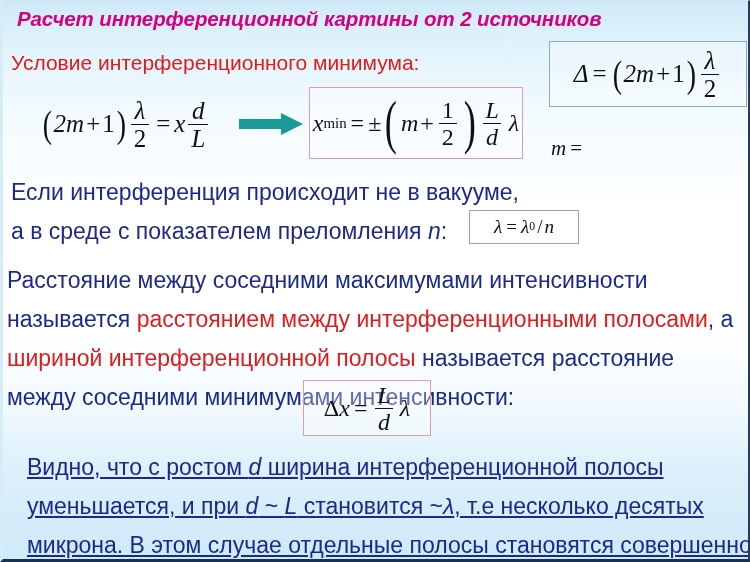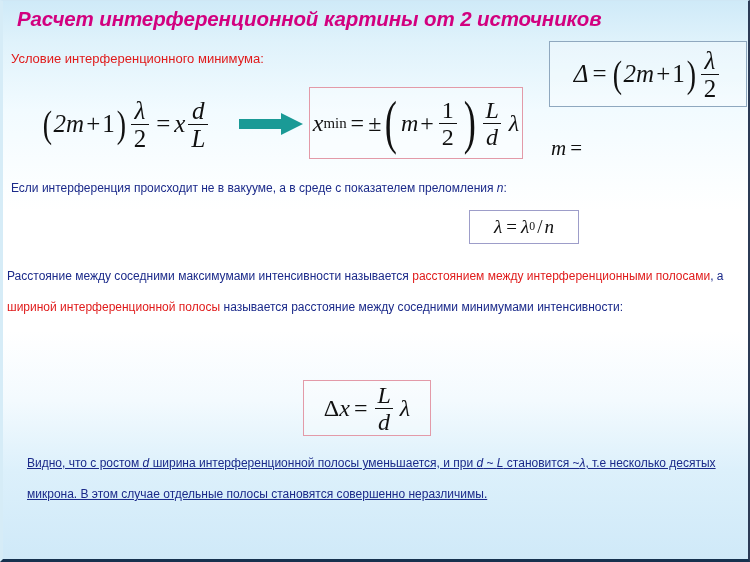--- a/index.html
+++ b/index.html
@@ -32,21 +32,21 @@
     left:14px;top:6px;width:726px;
     font-size:20.5px;font-weight:bold;font-style:italic;
     color:#d2007f;
     letter-spacing:-0.1px;
     white-space:nowrap;
   }
 
   
   #subtitle{
     left:8px;top:50px;
-    font-size:13px;color:#e01b1b;
+    font-size:21px;color:#e01b1b;
     white-space:nowrap;
   }
 
   
   .math{
     font-family:"Liberation Serif", serif;
     color:#111;
     display:inline-flex;align-items:center;
     white-space:nowrap;
   }
@@ -105,22 +105,22 @@
   #eq-lambda .math{font-size:19px;}
 
   #eq-dx{left:300px;top:379px;width:128px;height:56px;}
   #eq-dx .math{font-size:24px;}
 
   
   #arrow{left:236px;top:112px;width:64px;height:22px;}
   
   .para{
     color:#1b2a8a;
-    font-size:12px;
-    line-height:31px;
+    font-size:23px;
+    line-height:39px;
   }
   .para .red{color:#e01b1b;}
   .para .v{font-style:italic;}
   #p-medium{left:8px;top:172px;width:520px;}
   #p-dist{left:4px;top:260px;width:736px;}
   #p-concl{left:24px;top:447px;width:736px;text-decoration:underline;}
 </style>
 </head>
 <body>
 

